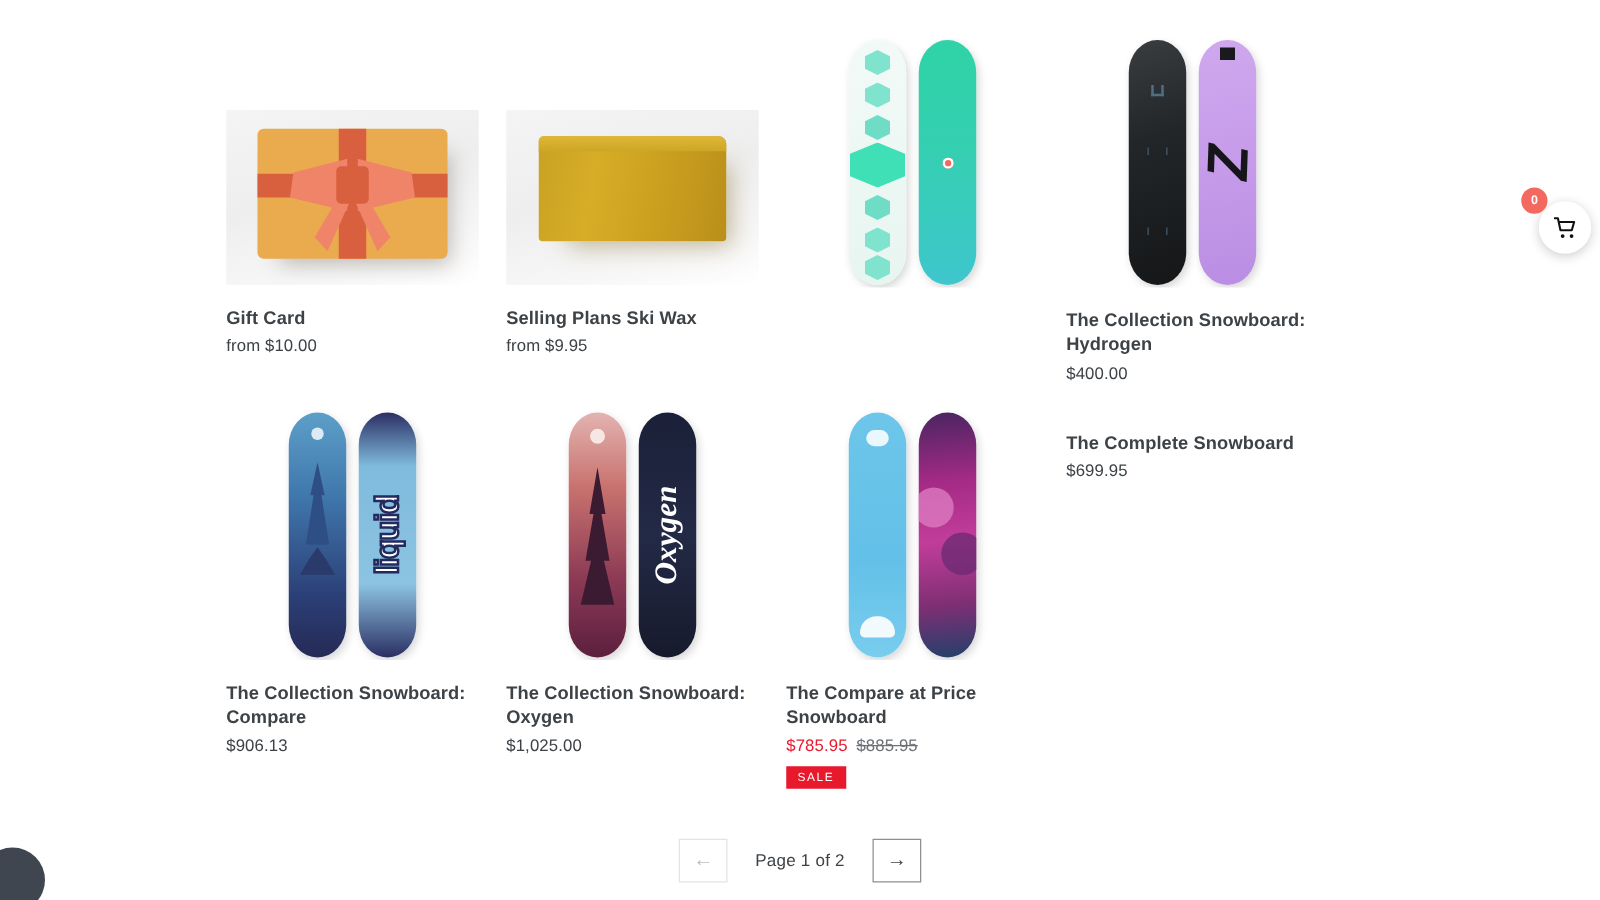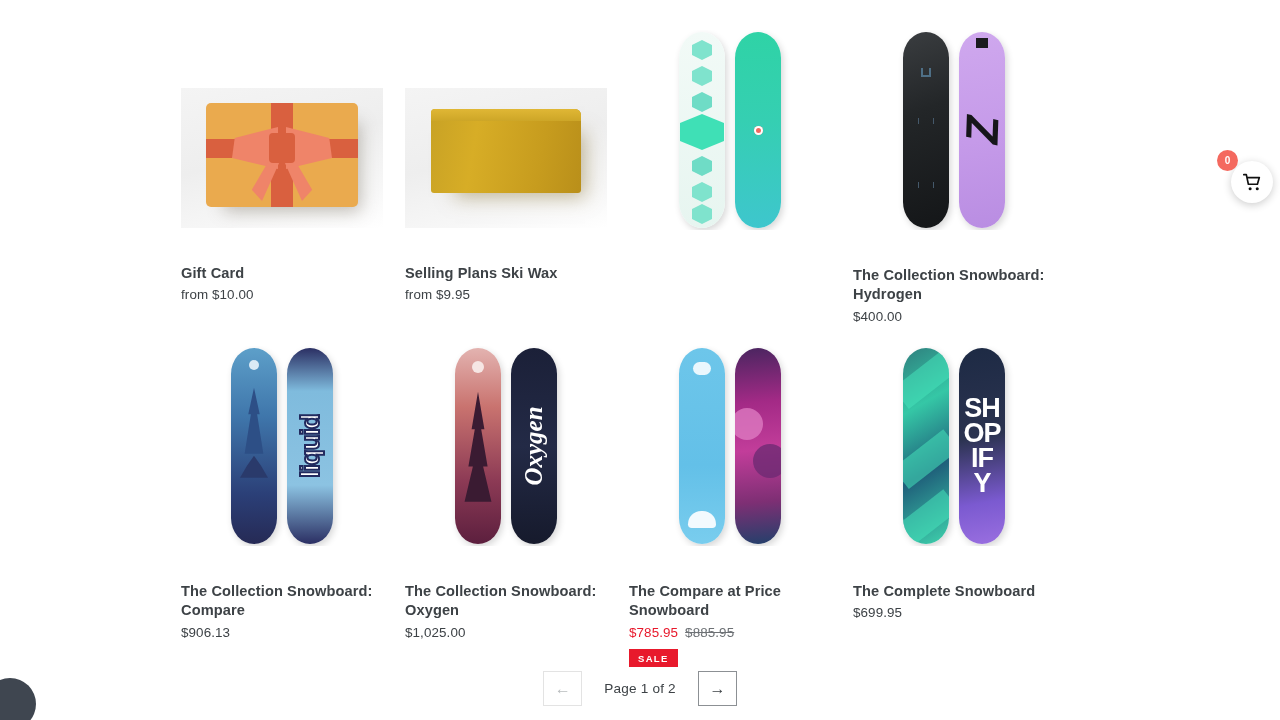--- a/index.html
+++ b/index.html
@@ -30,38 +30,38 @@
     overflow: hidden;
   }
   .thumb.flat {
     height: 140px;
     margin-top: 58px;
     background: linear-gradient(165deg,#f4f4f4 0%,#eeeeee 45%,#f7f7f7 78%,#ffffff 100%);
     align-items: center;
   }
   .thumb.boards { align-items: center; }
 
-  .info { margin-top: 36px; }
+  .info { margin-top: 18px; }
   .title {
     font-size: 14.6px; font-weight: bold; color: #3d4246;
     line-height: 1.33; letter-spacing: .1px;
   }
   .price {
     margin-top: 4px;
     font-size: 13.4px; font-weight: normal; color: #3d4246;
     letter-spacing: .1px;
   }
   .price.sale { color: #e8192c; }
   .price .compare {
     color: #6d7175; text-decoration: line-through; margin-left: 7px;
   }
   .badge-sale {
     display: inline-block; margin-top: 9px;
     background: #e8192c; color: #ffffff;
-    font-size: 9.5px; font-weight: bold;
+    font-size: 9.5px; font-weight: normal;
     letter-spacing: 1.3px;
     padding: 4px 9px 3px;
   }
 
   
   .giftcard { position: relative; width: 152px; height: 104px; margin-bottom: 6px; }
   .gc-body {
     position: absolute; inset: 0;
     background: #eaaa4e; border-radius: 5px;
     box-shadow: 10px 12px 16px -8px rgba(120,110,95,.45);
@@ -305,37 +305,20 @@
       <div class="info">
         <div class="title">The Compare at Price Snowboard</div>
         <div class="price sale">
           <span>$785.95</span><span class="compare">$885.95</span>
         </div>
         <span class="badge-sale">SALE</span>
       </div>
     </div>
 
     <div class="card">
-      <div class="thumb boards">
-        <div class="boardpair">
-          <div class="board b-teal">
-            <div class="stripe" style="top:18px;transform:rotate(-38deg);"></div>
-            <div class="stripe" style="top:98px;transform:rotate(-38deg);"></div>
-            <div class="stripe" style="top:158px;transform:rotate(-38deg);"></div>
-          </div>
-          <div class="board b-shopify">
-            <div style="position:absolute;left:0;right:0;top:0;bottom:0;display:flex;flex-direction:column;align-items:center;justify-content:center;color:#fff;font-weight:bold;font-size:27px;line-height:.92;letter-spacing:-1px;">
-              <span>SH</span>
-              <span>OP</span>
-              <span>IF</span>
-              <span>Y</span>
-            </div>
-          </div>
-        </div>
-      </div>
       <div class="info">
         <div class="title">The Complete Snowboard</div>
         <div class="price">$699.95</div>
       </div>
     </div>
 
   </div>
 
   <div class="pagination">
     <div class="pg-btn prev">

